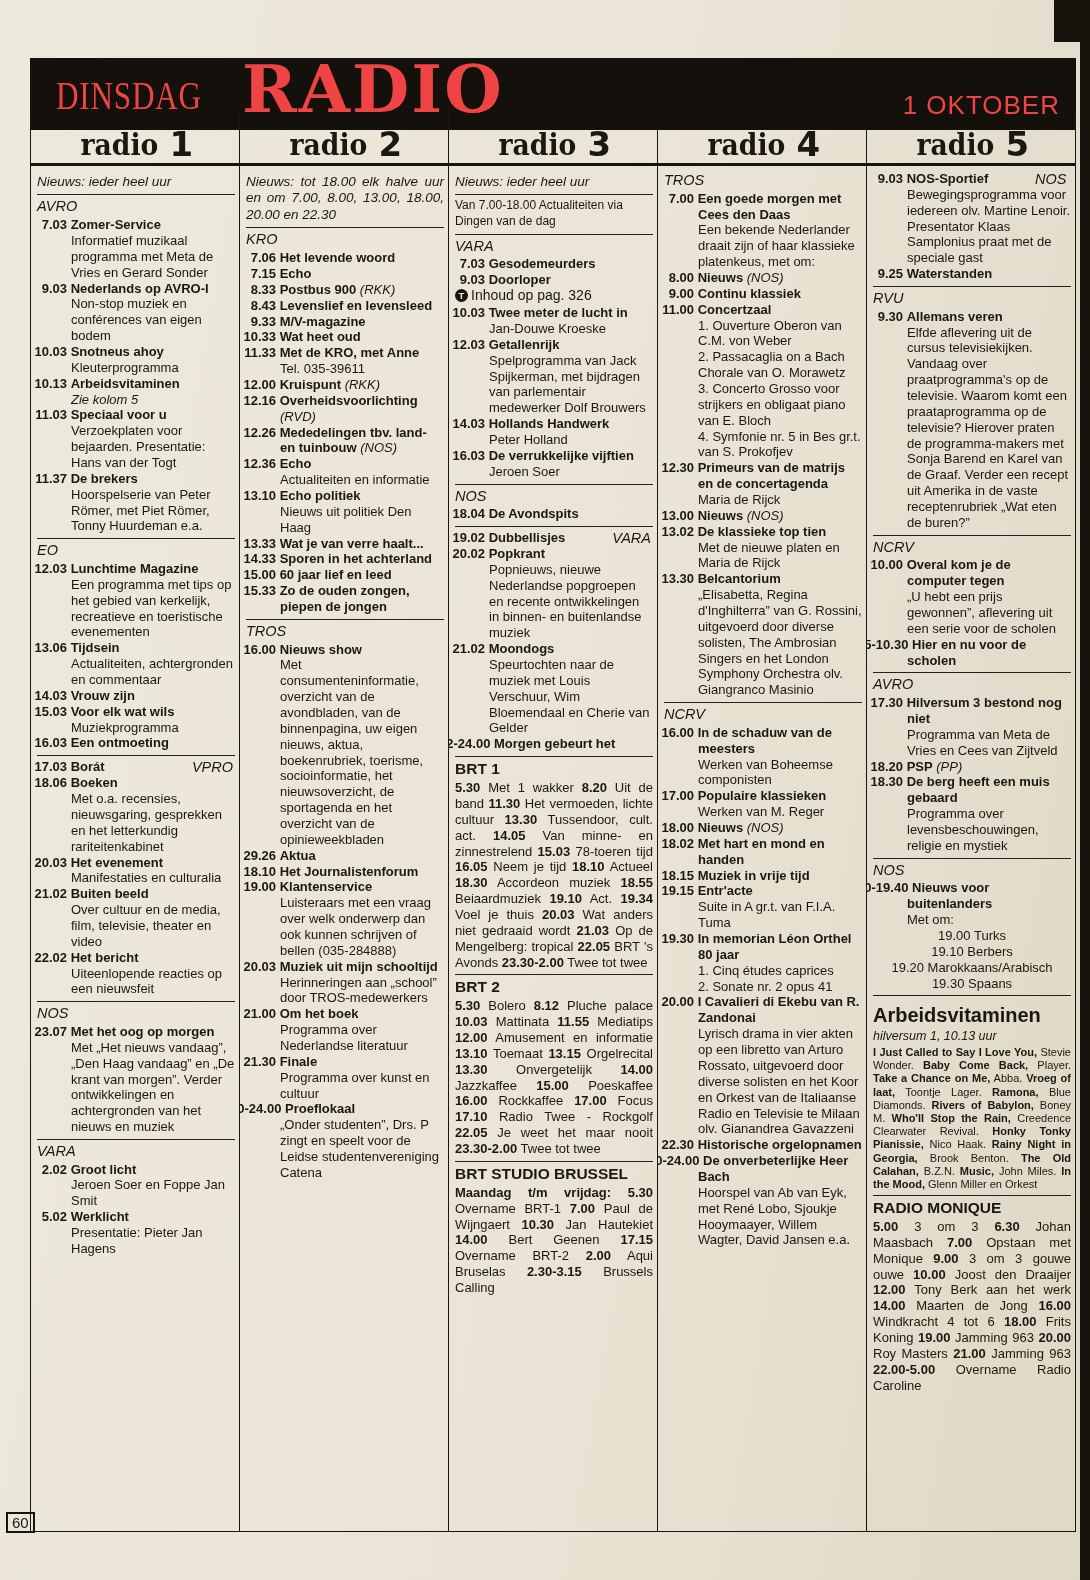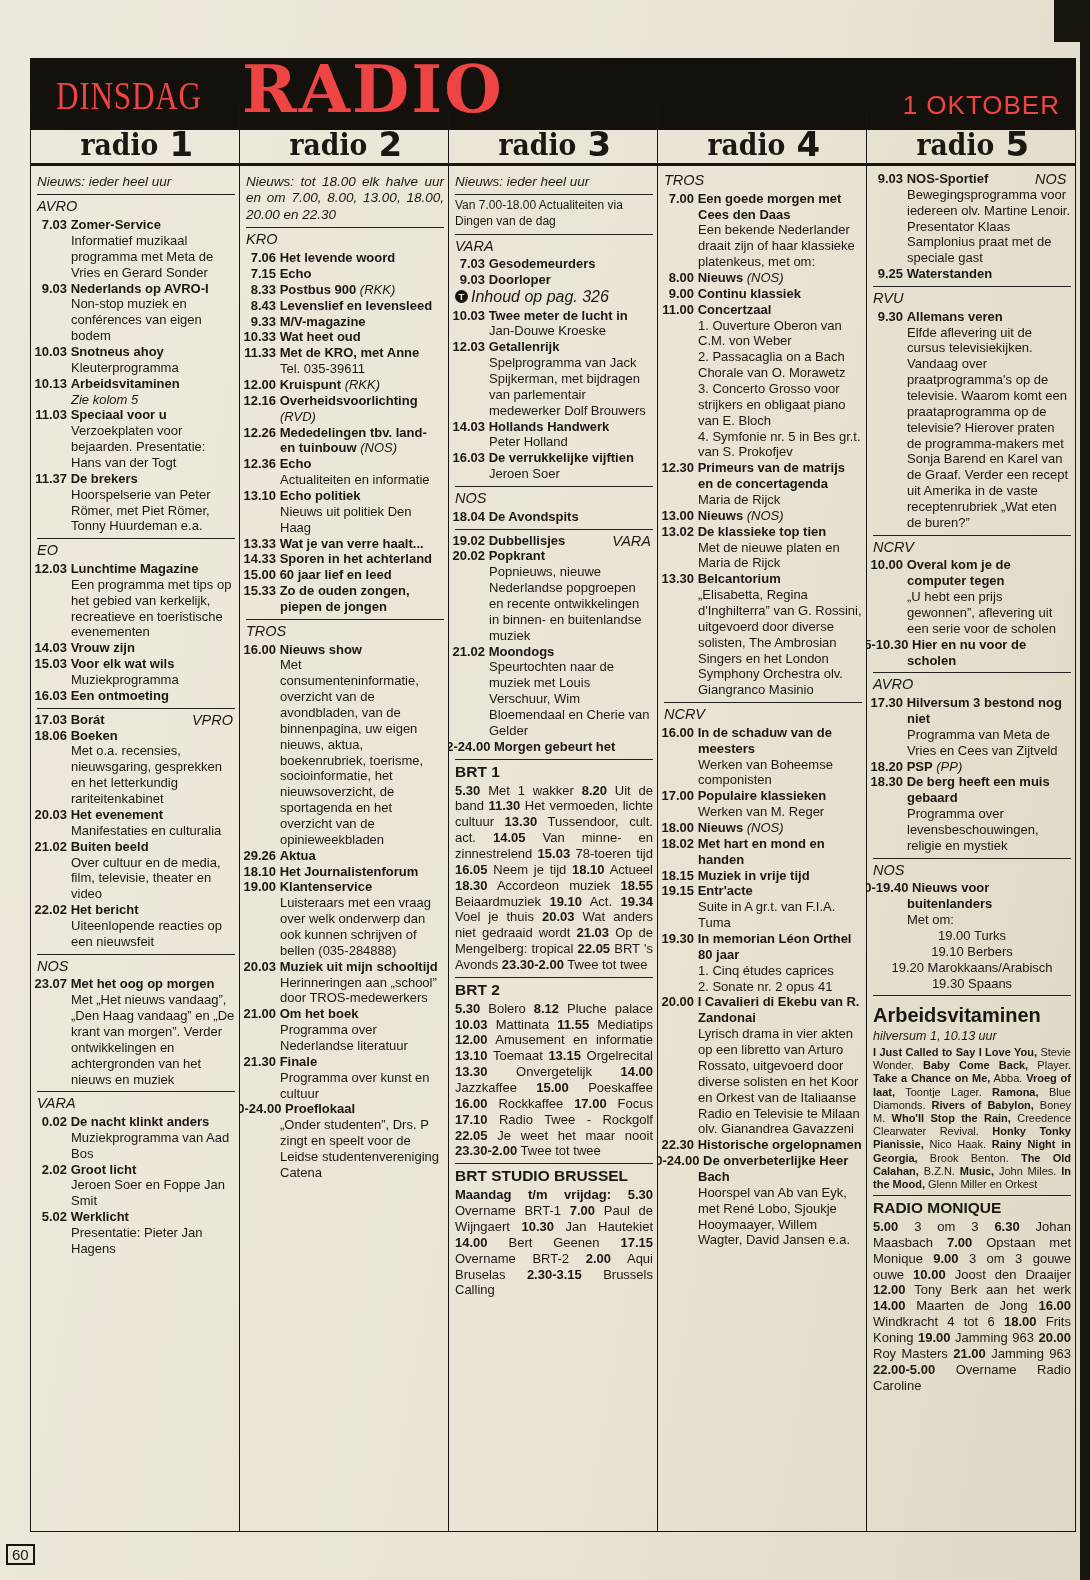--- a/index.html
+++ b/index.html
@@ -38,29 +38,29 @@
   .ptime{display:inline-block;min-width:30px;text-align:right;font-weight:bold;white-space:nowrap;}
   .ptitle{font-weight:bold;}
   .ptag{font-style:italic;}
   .ptagright{position:absolute;right:2px;top:0;font-style:italic;font-size:14.5px;}
   .desc{text-indent:0;margin:0;}
   .desc.ital{font-style:italic;}
   .plain{margin:0;text-align:center;}
   .ticon-row{display:flex;align-items:center;gap:3px;margin:-1px 0 1px;}
   .ticon{width:13px;height:13px;border-radius:50%;background:#17140f;color:#efeadb;font-size:9.5px;
          font-weight:bold;display:flex;align-items:center;justify-content:center;flex:0 0 13px;}
-  .ticon-text{font-style:italic;font-size:16px;}
+  .ticon-text{font-size:14px;}
   .runhead{font-weight:bold;font-size:15.5px;margin:1px 0;}
   .bighead{font-weight:bold;font-size:20px;margin:7px 0 1px;}
   .subital{font-style:italic;font-size:12.5px;margin:0 0 2px;}
   .runin{text-align:justify;margin:0 0 2px;}
   .runin.small{font-size:11px;line-height:1.2;}
   .runin b{font-weight:bold;}
 
-  .pagenum{position:absolute;left:6px;top:1512px;border:2px solid #17150f;padding:0 4px;font-size:15px;margin-top:32px;}
+  .pagenum{position:absolute;left:6px;top:1512px;border:2px solid #17150f;padding:0 4px;font-size:15px;}
 </style>
 </head>
 <body>
 
 <div class="scan-strip"></div>
 <div class="scan-corner"></div>
 
 <div class="masthead">
   <span class="mh-day">DINSDAG</span>
   <span class="mh-title">RADIO</span>
@@ -79,35 +79,35 @@
         <div class="label">AVRO</div>
         <div class="prog"><span class="ptime">7.03</span> <span class="ptitle">Zomer-Service</span><div class="desc">Informatief muzikaal programma met Meta de Vries en Gerard Sonder</div></div>
         <div class="prog"><span class="ptime">9.03</span> <span class="ptitle">Nederlands op AVRO-I</span><div class="desc">Non-stop muziek en conférences van eigen bodem</div></div>
         <div class="prog"><span class="ptime">10.03</span> <span class="ptitle">Snotneus ahoy</span><div class="desc">Kleuterprogramma</div></div>
         <div class="prog"><span class="ptime">10.13</span> <span class="ptitle">Arbeidsvitaminen</span><div class="desc ital">Zie kolom 5</div></div>
         <div class="prog"><span class="ptime">11.03</span> <span class="ptitle">Speciaal voor u</span><div class="desc">Verzoekplaten voor bejaarden. Presentatie: Hans van der Togt</div></div>
         <div class="prog"><span class="ptime">11.37</span> <span class="ptitle">De brekers</span><div class="desc">Hoorspelserie van Peter Römer, met Piet Römer, Tonny Huurdeman e.a.</div></div>
         <div class="rule"></div>
         <div class="label">EO</div>
         <div class="prog"><span class="ptime">12.03</span> <span class="ptitle">Lunchtime Magazine</span><div class="desc">Een programma met tips op het gebied van kerkelijk, recreatieve en toeristische evenementen</div></div>
+        <div class="prog"><span class="ptime">13.06</span> <span class="ptitle">Tijdsein</span><div class="desc">Actualiteiten, achtergronden en commentaar</div></div>
         <div class="prog"><span class="ptime">14.03</span> <span class="ptitle">Vrouw zijn</span></div>
         <div class="prog"><span class="ptime">15.03</span> <span class="ptitle">Voor elk wat wils</span><div class="desc">Muziekprogramma</div></div>
         <div class="prog"><span class="ptime">16.03</span> <span class="ptitle">Een ontmoeting</span></div>
         <div class="rule"></div>
         <div class="prog"><span class="ptime">17.03</span> <span class="ptitle">Borát</span><span class="ptagright">VPRO</span></div>
         <div class="prog"><span class="ptime">18.06</span> <span class="ptitle">Boeken</span><div class="desc">Met o.a. recensies, nieuwsgaring, gesprekken en het letterkundig rariteitenkabinet</div></div>
         <div class="prog"><span class="ptime">20.03</span> <span class="ptitle">Het evenement</span><div class="desc">Manifestaties en culturalia</div></div>
         <div class="prog"><span class="ptime">21.02</span> <span class="ptitle">Buiten beeld</span><div class="desc">Over cultuur en de media, film, televisie, theater en video</div></div>
         <div class="prog"><span class="ptime">22.02</span> <span class="ptitle">Het bericht</span><div class="desc">Uiteenlopende reacties op een nieuwsfeit</div></div>
         <div class="rule"></div>
         <div class="label">NOS</div>
         <div class="prog"><span class="ptime">23.07</span> <span class="ptitle">Met het oog op morgen</span><div class="desc">Met „Het nieuws vandaag”, „Den Haag vandaag” en „De krant van morgen”. Verder ontwikkelingen en achtergronden van het nieuws en muziek</div></div>
         <div class="rule"></div>
         <div class="label">VARA</div>
-        <div class="prog"><span class="ptime">0.02</span> <span class="ptitle">De nacht klinkt anders</span><div class="desc">Muziekprogramma van Aad Bos</div></div>
         <div class="prog"><span class="ptime">2.02</span> <span class="ptitle">Groot licht</span><div class="desc">Jeroen Soer en Foppe Jan Smit</div></div>
         <div class="prog"><span class="ptime">5.02</span> <span class="ptitle">Werklicht</span><div class="desc">Presentatie: Pieter Jan Hagens</div></div>
       </div>
     </div>
     <div class="col">
       <div class="colhead">
         <span class="hword">radio</span>
         <span class="hnum">2</span>
       </div>
       <div class="colcontent">

